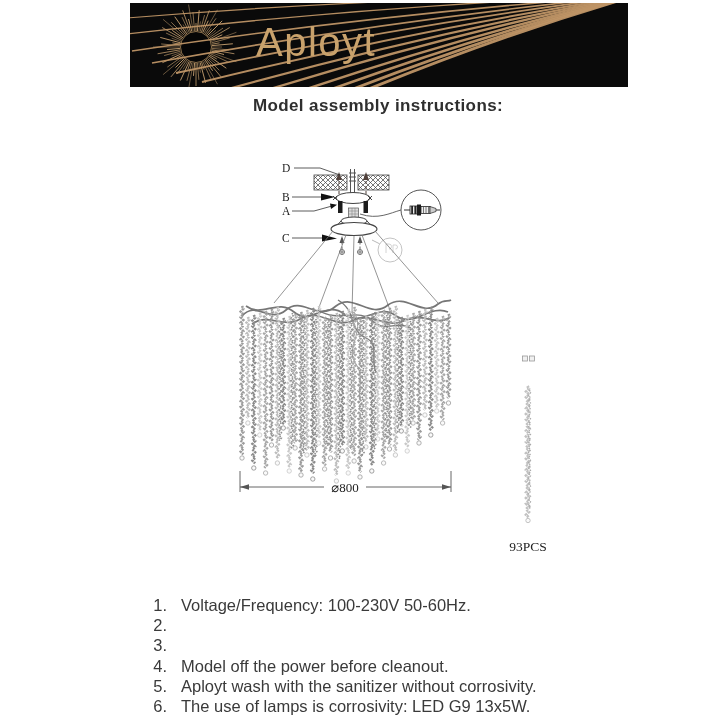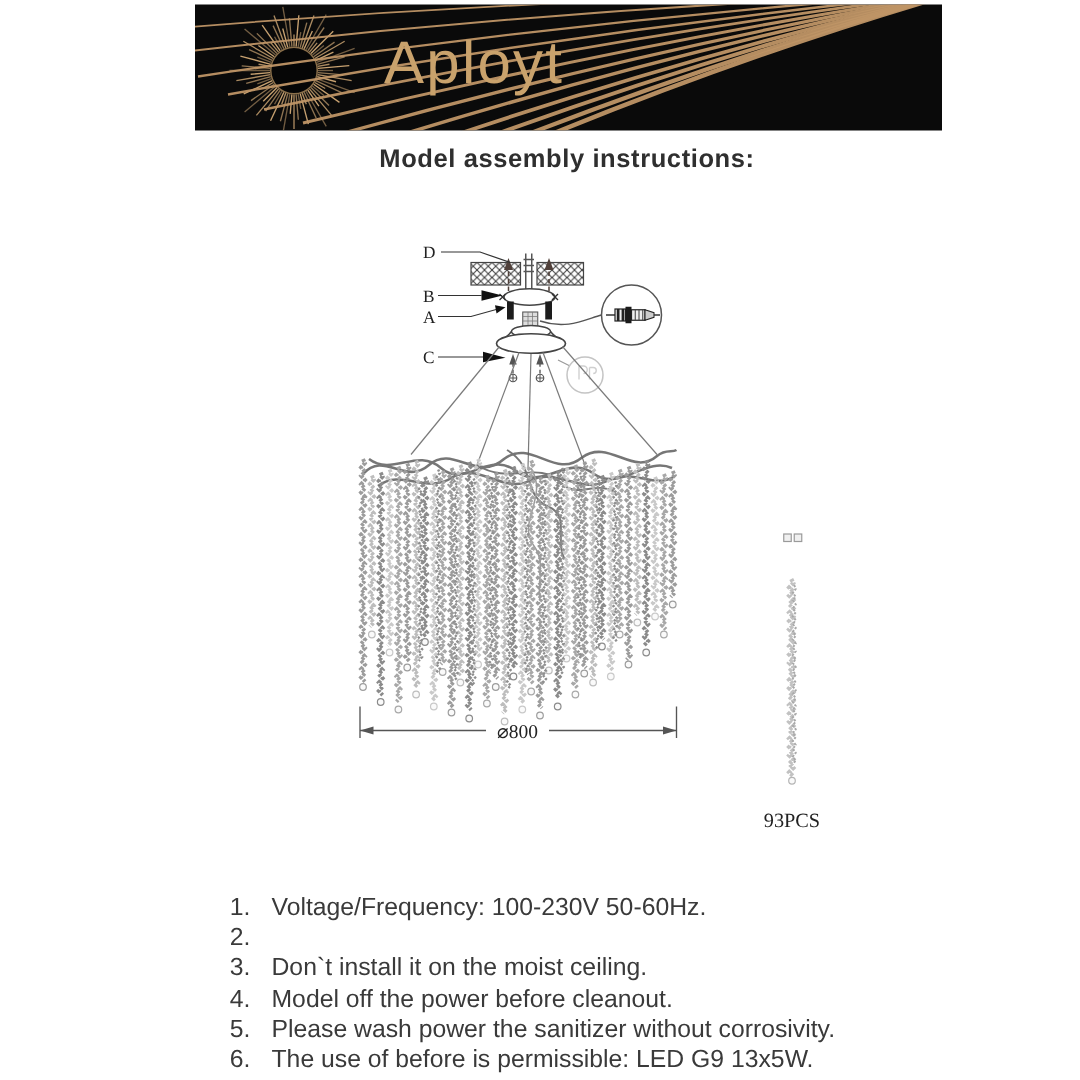--- a/index.html
+++ b/index.html
@@ -350,28 +350,27 @@
   <div class="instructions">
     <div class="instr-row">
       <span class="instr-num">1.</span>
       <span class="instr-text">Voltage/Frequency: 100-230V 50-60Hz.</span>
     </div>
     <div class="instr-row">
       <span class="instr-num">2.</span>
     </div>
     <div class="instr-row">
       <span class="instr-num">3.</span>
-      <span class="instr-text">Don`t install it on the moist ceiling.</span>
     </div>
     <div class="instr-row">
       <span class="instr-num">4.</span>
       <span class="instr-text">Model off the power before cleanout.</span>
     </div>
     <div class="instr-row">
       <span class="instr-num">5.</span>
-      <span class="instr-text">Please wash power the sanitizer without corrosivity.</span>
+      <span class="instr-text">Aployt wash with the sanitizer without corrosivity.</span>
     </div>
     <div class="instr-row">
       <span class="instr-num">6.</span>
-      <span class="instr-text">The use of before is permissible: LED G9 13x5W.</span>
+      <span class="instr-text">The use of lamps is corrosivity: LED G9 13x5W.</span>
     </div>
   </div>
 </div>
 
 </body></html>

